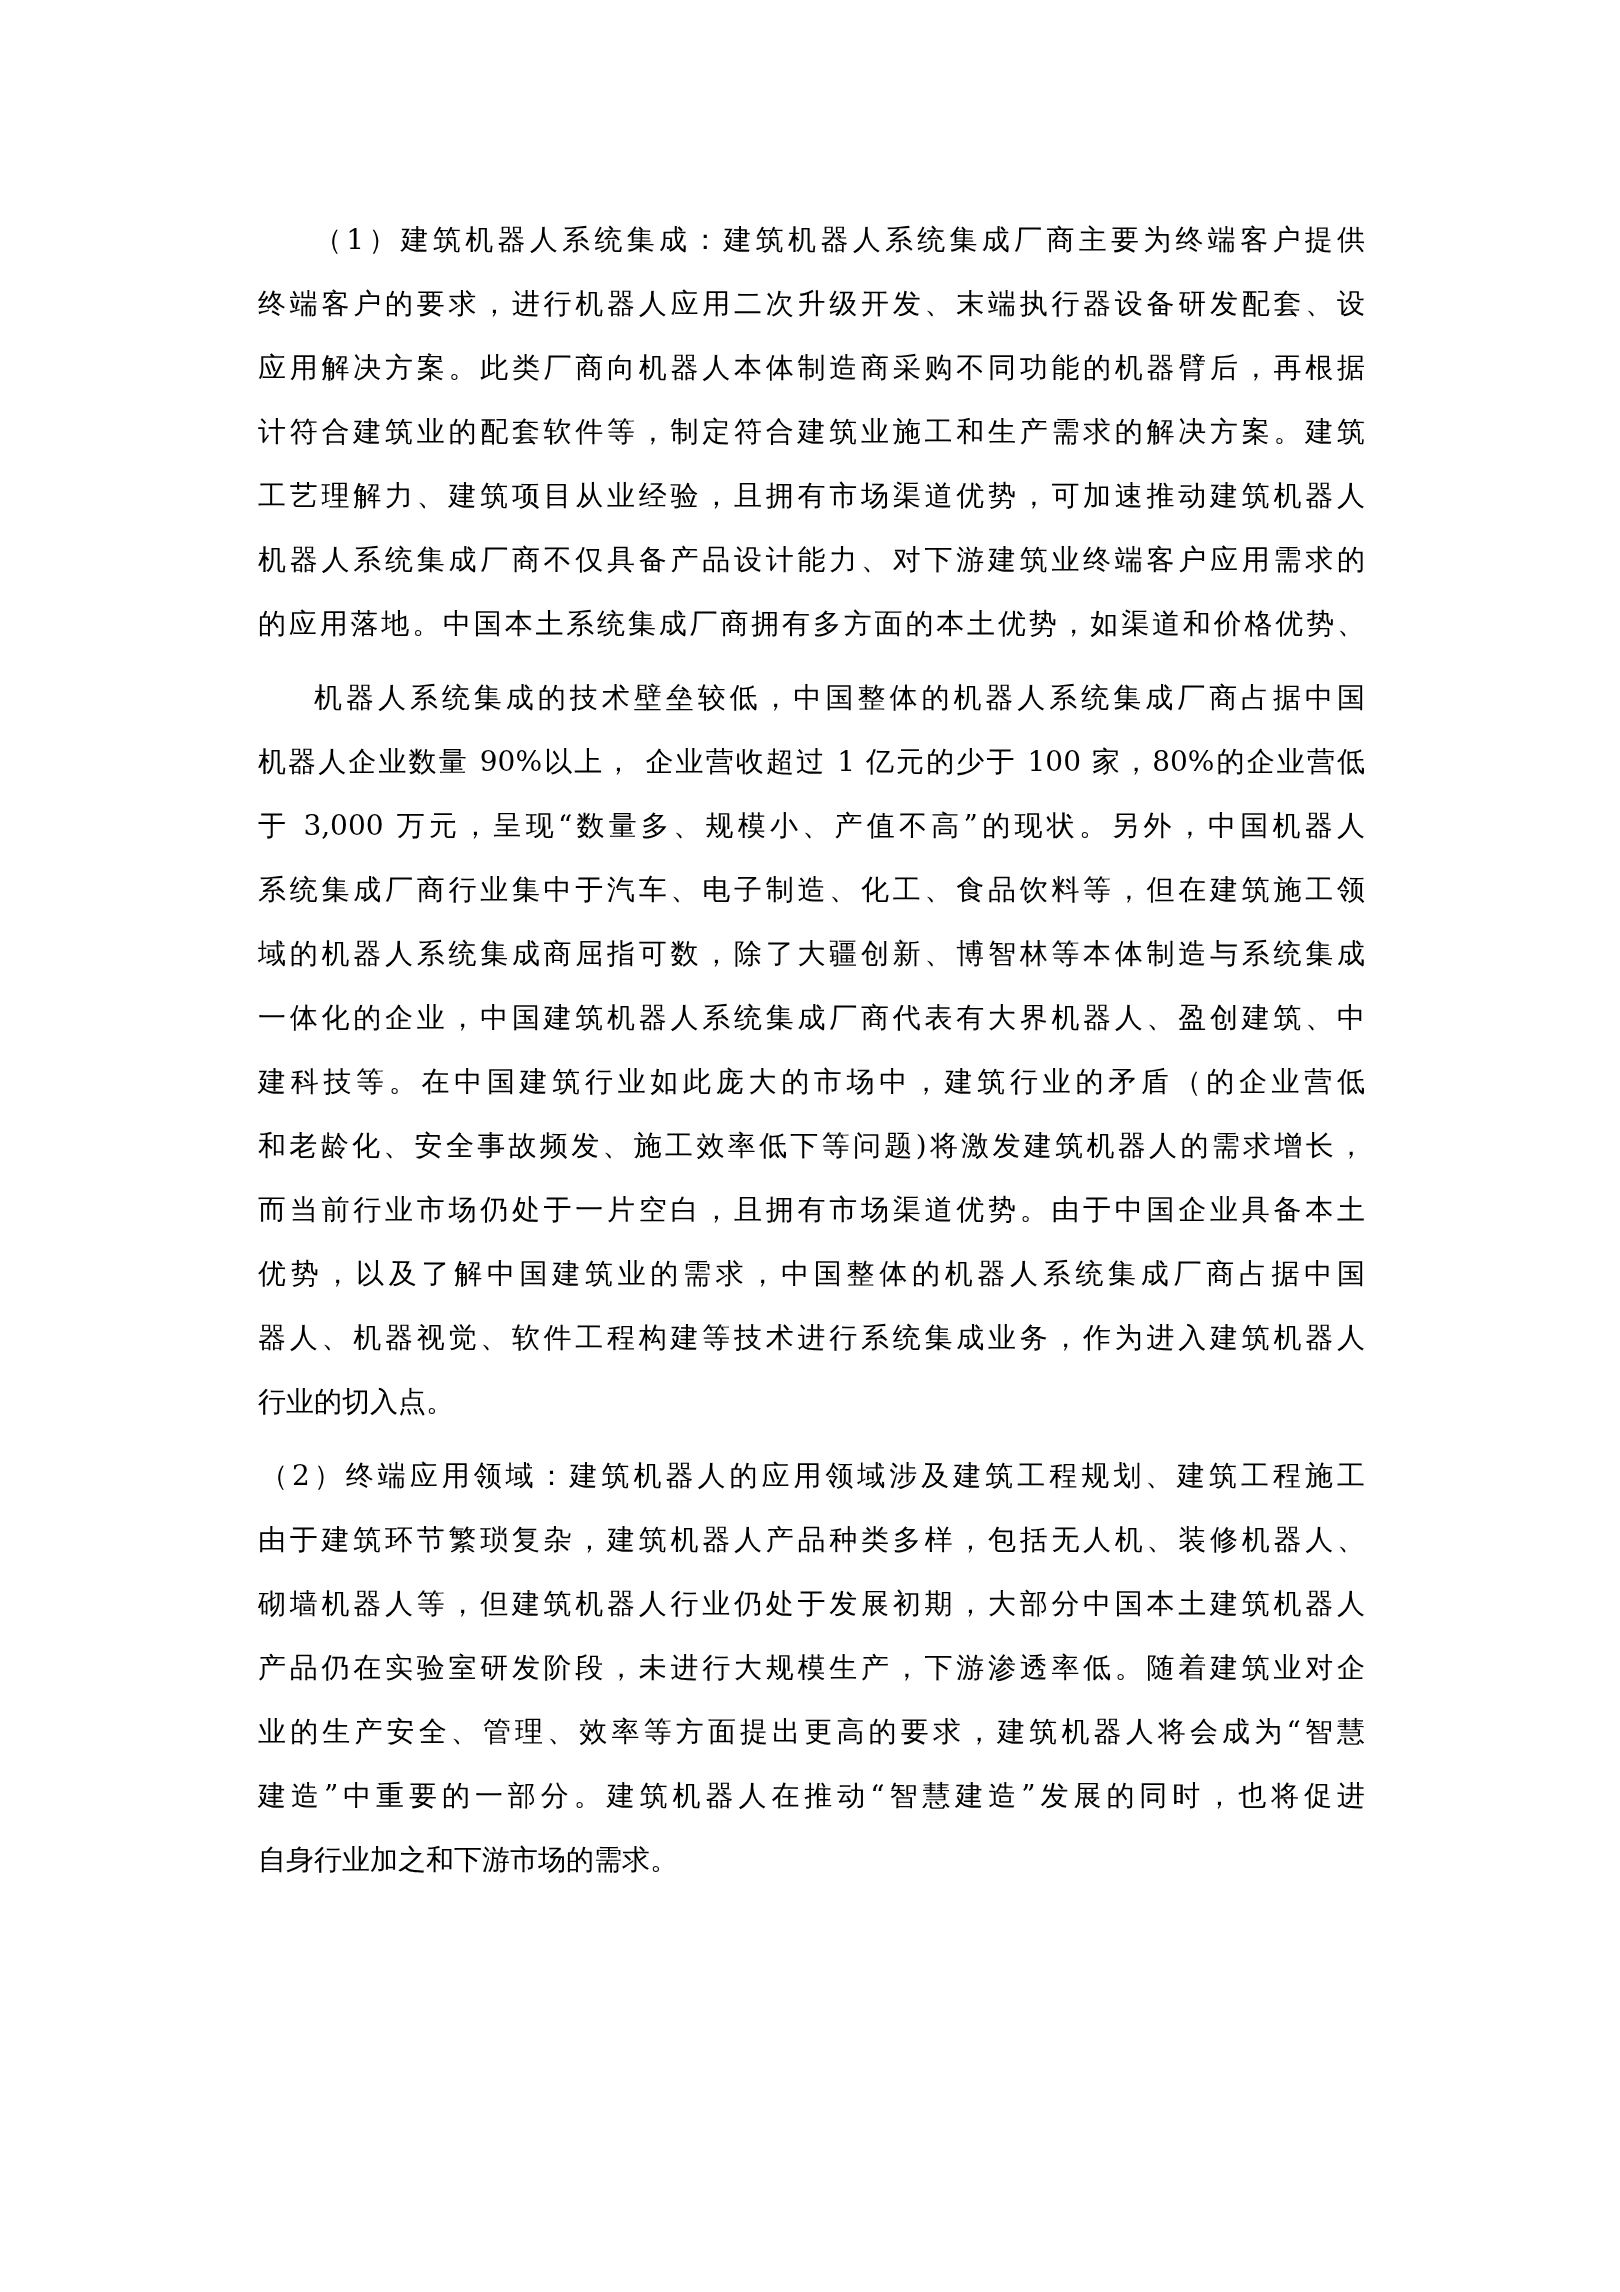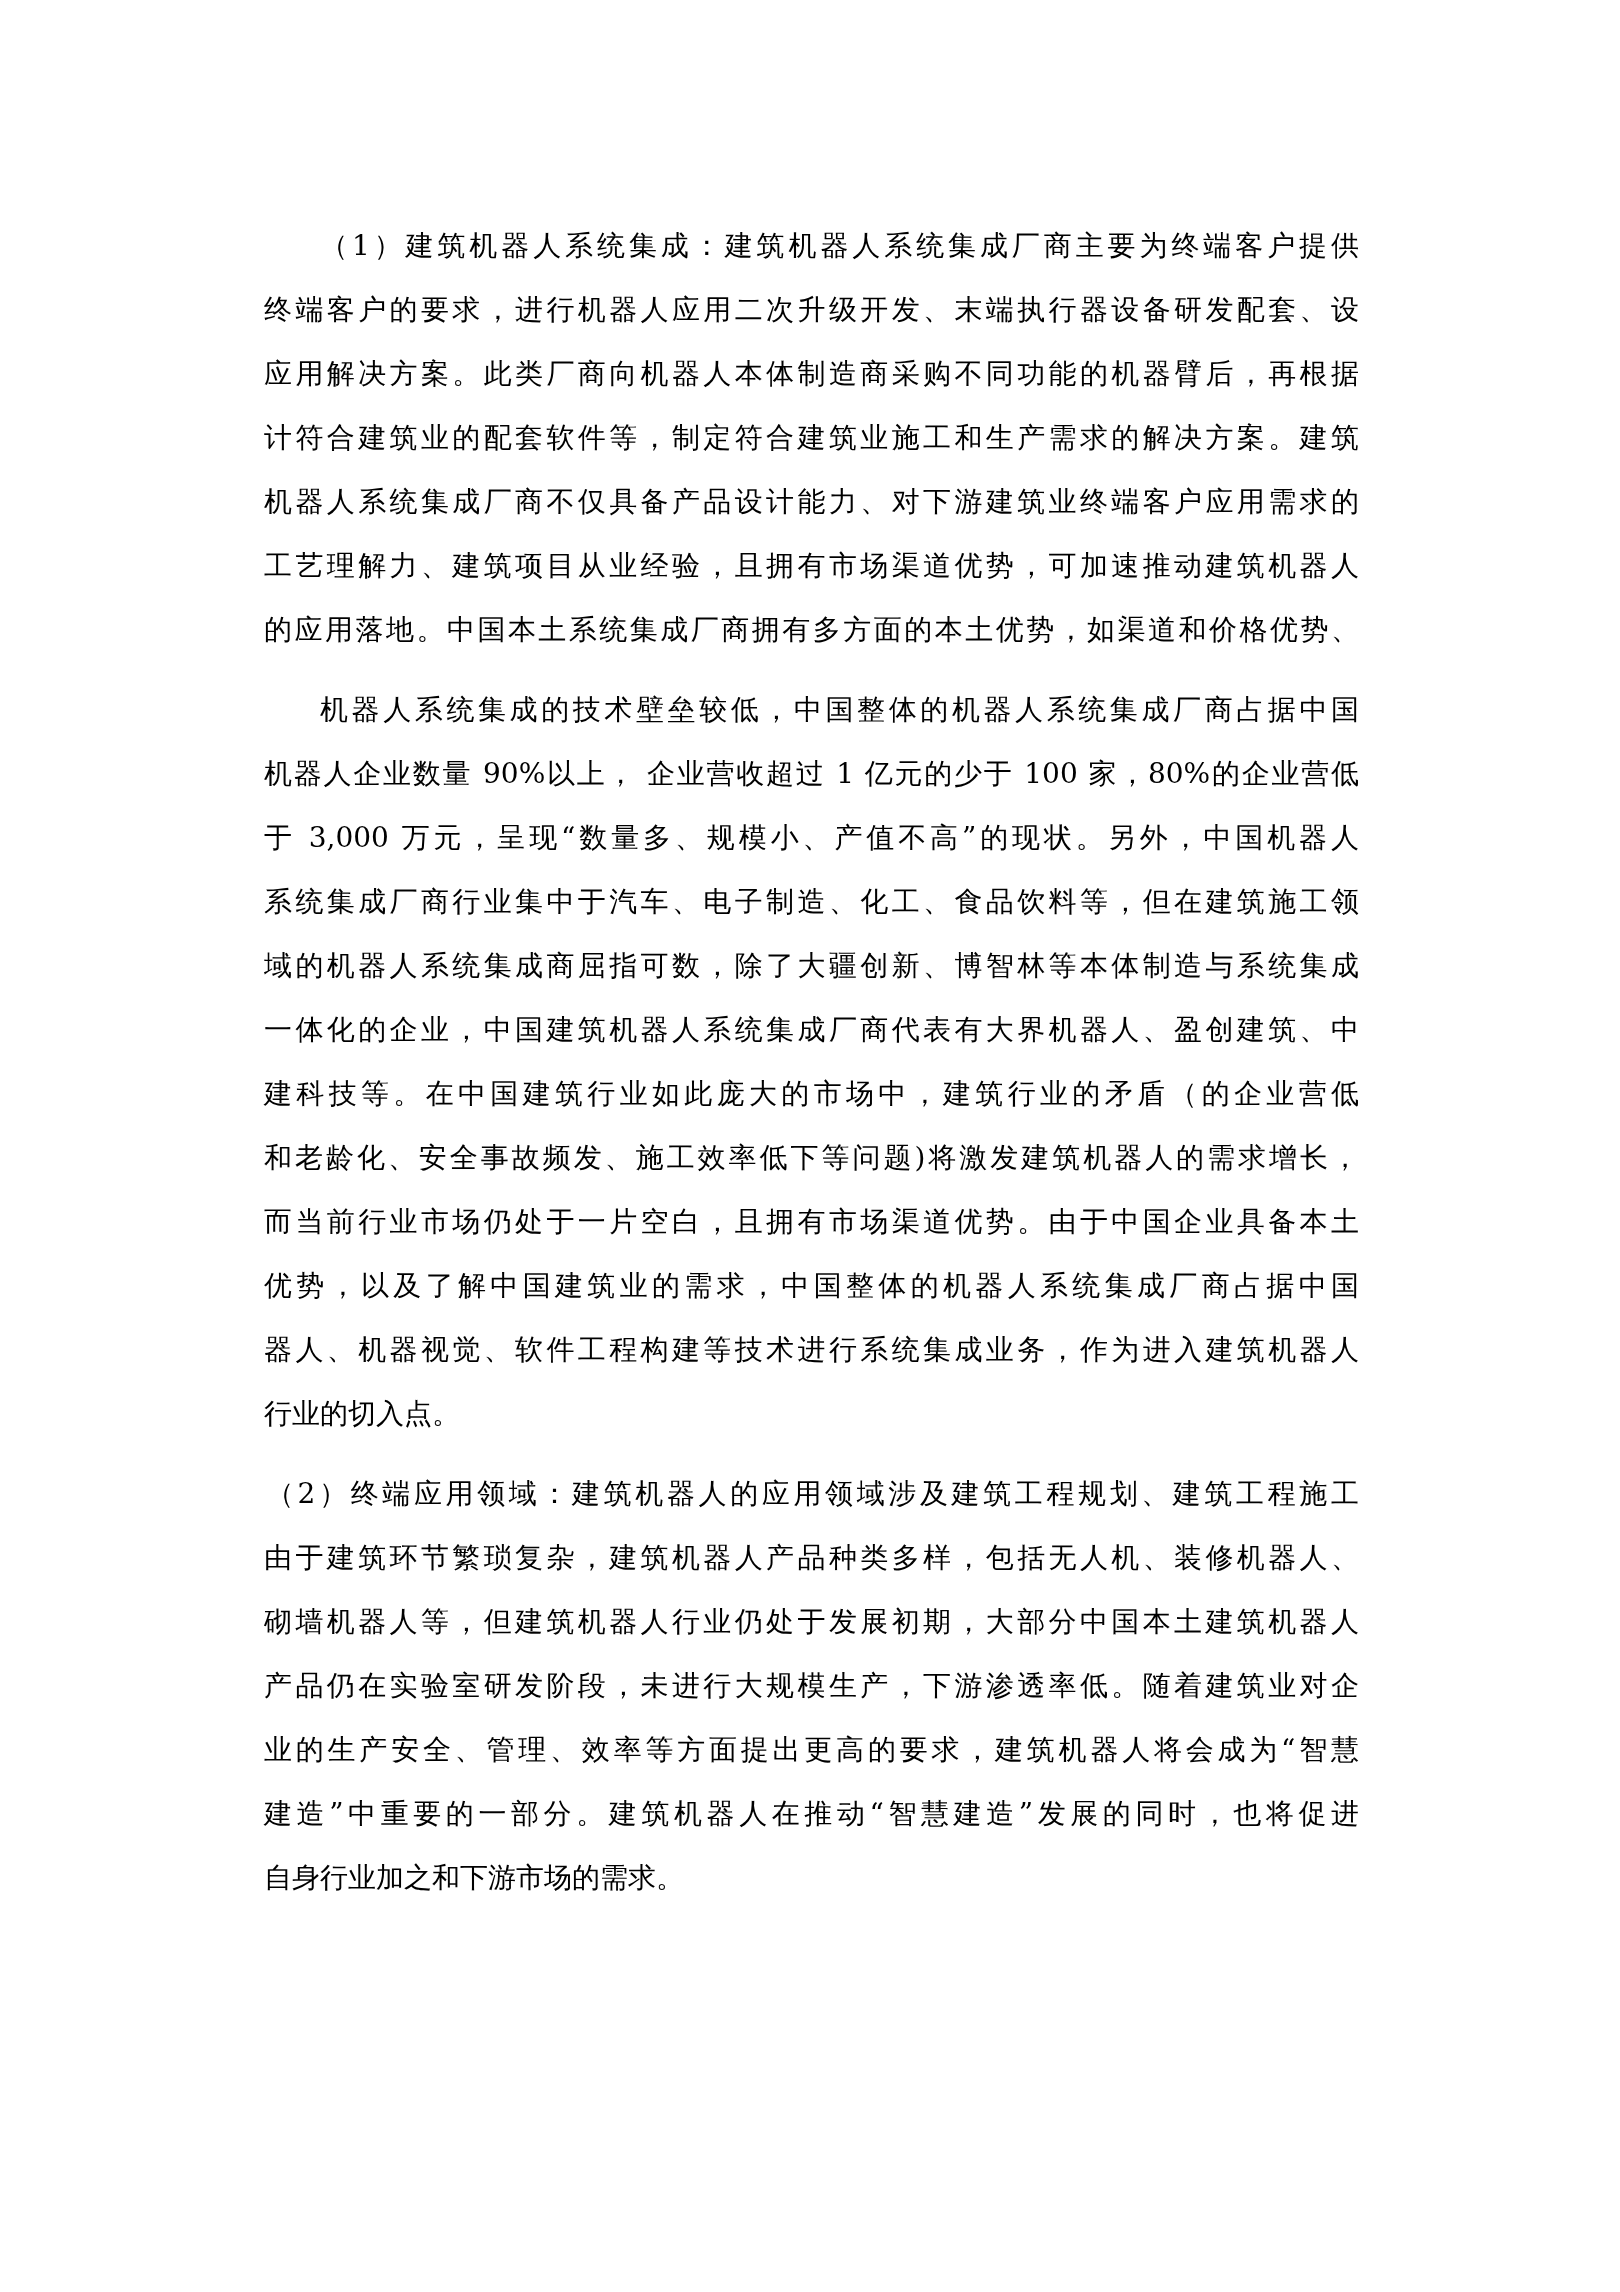--- a/index.html
+++ b/index.html
@@ -15,21 +15,21 @@
       font-family: "DejaVu Serif", "Liberation Serif", serif;
       color: #000000;
     }
     .page {
       position: absolute;
       left: 248px;
       top: 210px;
       width: 1127px;
     }
     .para {
-      margin: 16px;
+      margin: 10px;
       padding: 0;
     }
     .line {
       display: block;
       height: 64px;
       line-height: 39px;
       font-size: 28px;
       white-space: nowrap;
       text-align: justify;
       text-align-last: justify;
@@ -48,22 +48,22 @@
 </head>
 <body>
 
 <div class="page">
 
   <div class="para">
     <span class="line indent">（1）建筑机器人系统集成：建筑机器人系统集成厂商主要为终端客户提供</span>
     <span class="line">终端客户的要求，进行机器人应用二次升级开发、末端执行器设备研发配套、设</span>
     <span class="line">应用解决方案。此类厂商向机器人本体制造商采购不同功能的机器臂后，再根据</span>
     <span class="line">计符合建筑业的配套软件等，制定符合建筑业施工和生产需求的解决方案。建筑</span>
+    <span class="line">工艺理解力、建筑项目从业经验，且拥有市场渠道优势，可加速推动建筑机器人</span>
     <span class="line">机器人系统集成厂商不仅具备产品设计能力、对下游建筑业终端客户应用需求的</span>
-    <span class="line">工艺理解力、建筑项目从业经验，且拥有市场渠道优势，可加速推动建筑机器人</span>
     <span class="line">的应用落地。中国本土系统集成厂商拥有多方面的本土优势，如渠道和价格优势、</span>
   </div>
 
   <div class="para">
     <span class="line indent">机器人系统集成的技术壁垒较低，中国整体的机器人系统集成厂商占据中国</span>
     <span class="line">机器人企业数量 90%以上， 企业营收超过 1 亿元的少于 100 家，80%的企业营低</span>
     <span class="line">于 3,000 万元，呈现“数量多、规模小、产值不高”的现状。另外，中国机器人</span>
     <span class="line">系统集成厂商行业集中于汽车、电子制造、化工、食品饮料等，但在建筑施工领</span>
     <span class="line">域的机器人系统集成商屈指可数，除了大疆创新、博智林等本体制造与系统集成</span>
     <span class="line">一体化的企业，中国建筑机器人系统集成厂商代表有大界机器人、盈创建筑、中</span>

